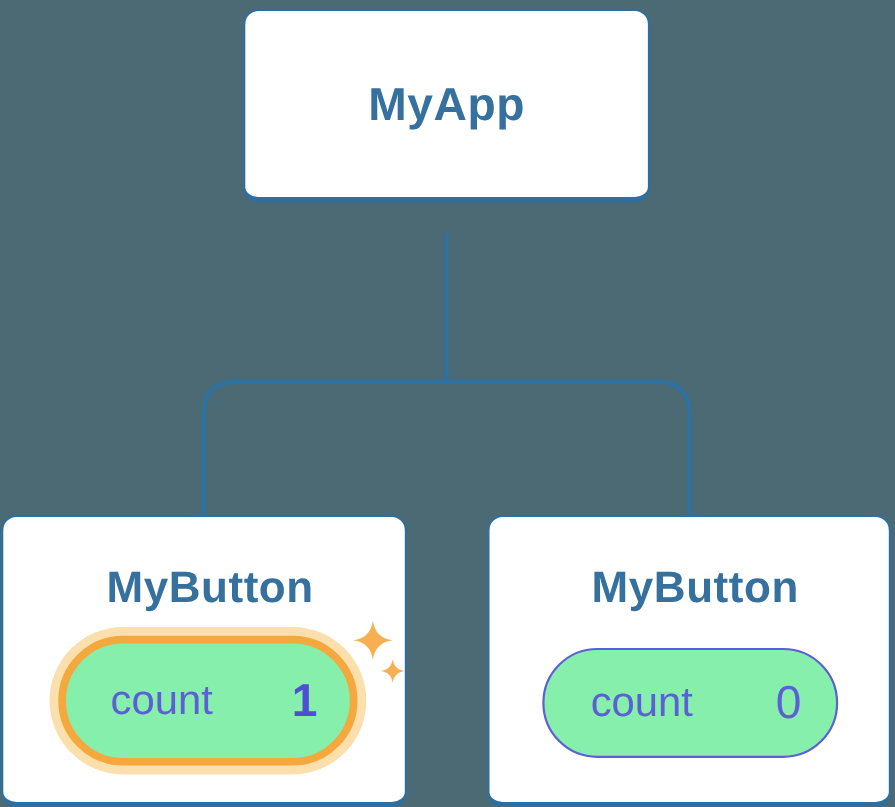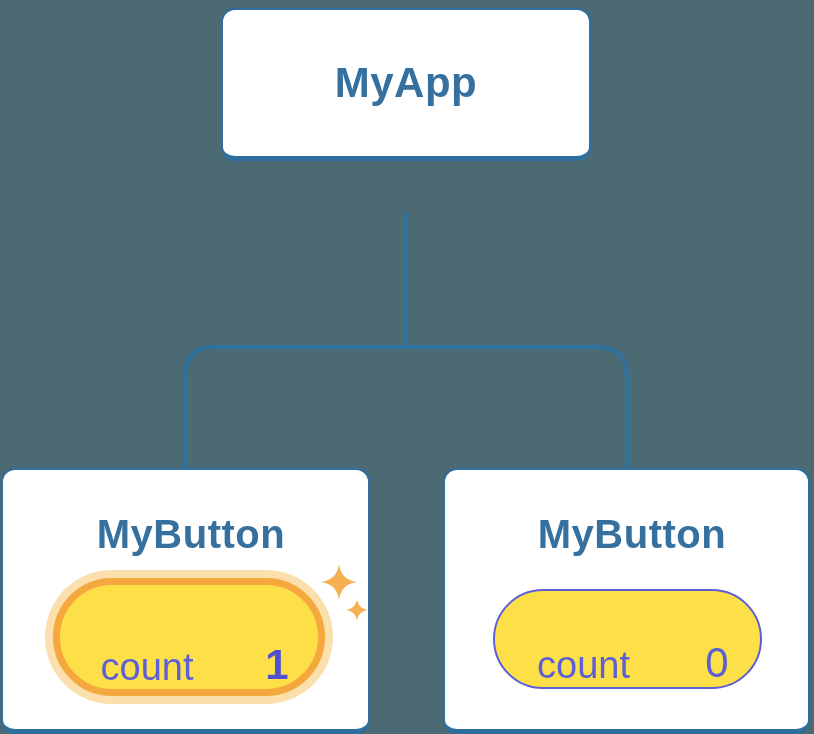--- a/index.html
+++ b/index.html
@@ -23,21 +23,21 @@
     position: absolute;
     background: #ffffff;
     border: 2px solid #2E6F9F;
     border-bottom-width: 5px;
     border-radius: 14px;
     box-sizing: border-box;
   }
 
   .card-root {
     left: 221px; top: 8px;
-    width: 370px; height: 153px;
+    width: 370px; height: 176px;
     display: flex;
     align-items: center;
     justify-content: center;
   }
 
   .root-label {
     font-size: 42px;
     font-weight: 700;
     color: #35709E;
     letter-spacing: 0.5px;
@@ -54,23 +54,23 @@
     font-size: 40px;
     font-weight: 700;
     color: #35709E;
     letter-spacing: 0.5px;
   }
 
   .pill {
     position: absolute;
     box-sizing: border-box;
     border-radius: 999px;
-    background: #fde047;
+    background: #86efac;
     display: flex;
-    align-items: flex-end;
+    align-items: center;
     overflow: hidden;
   }
 
   .pill-highlighted {
     left: 50px; top: 108px;
     width: 272px; height: 118px;
     border: 7px solid #F5A83E;
     box-shadow: 0 0 0 8px #FBDFAC;
   }
 

